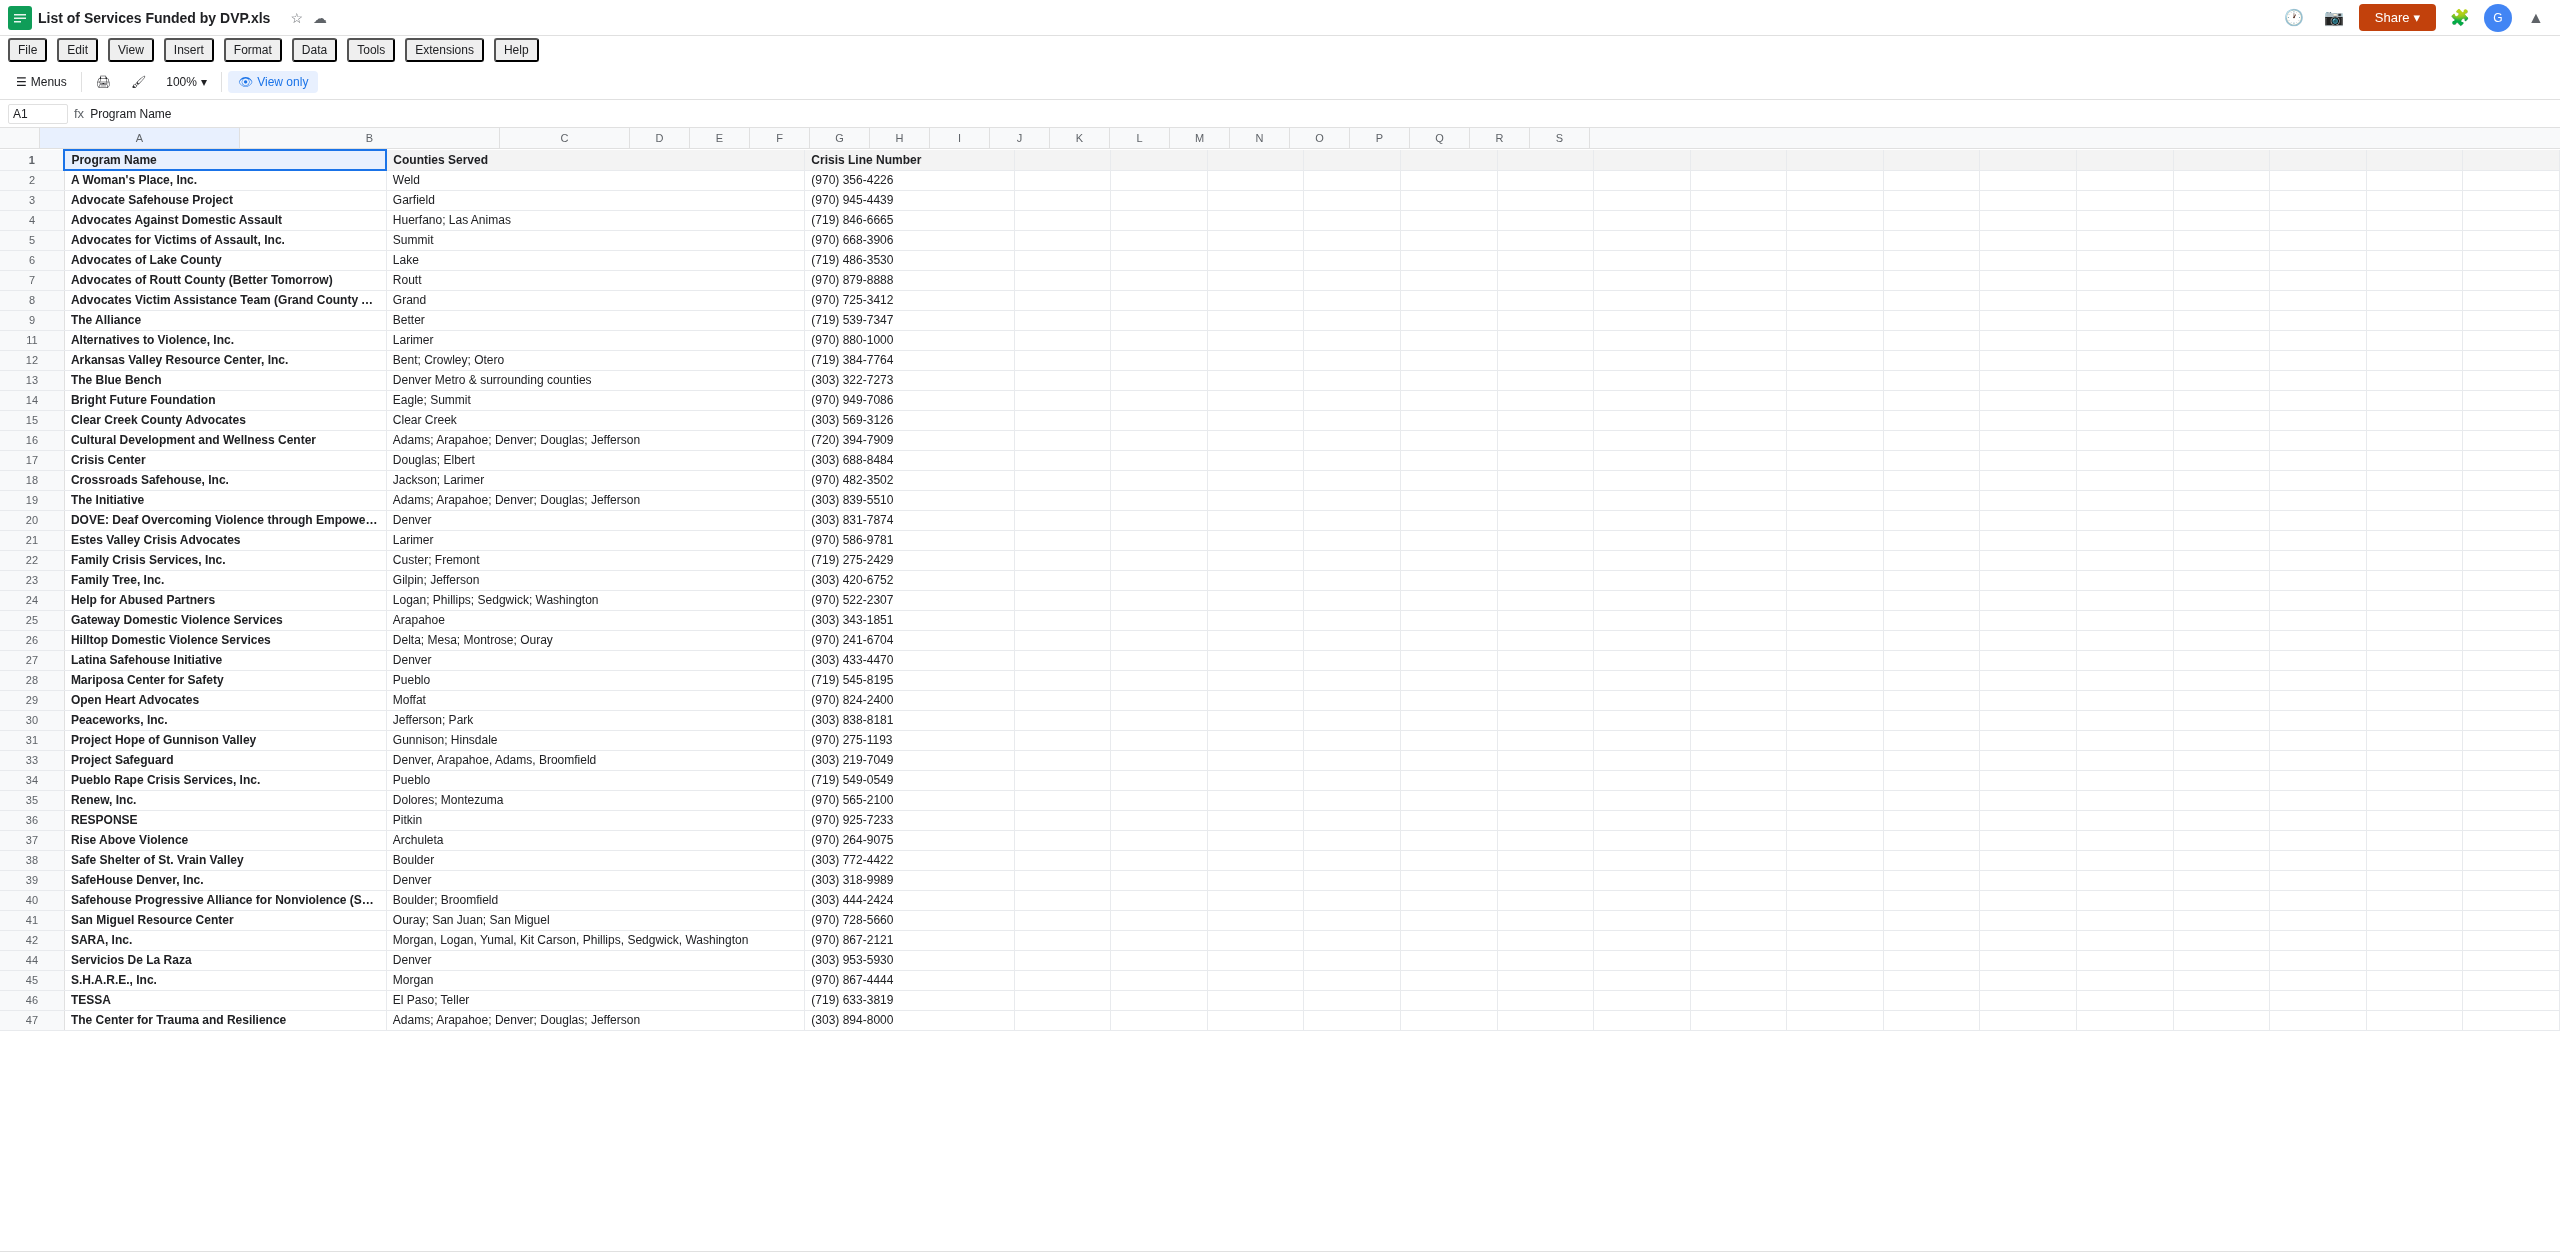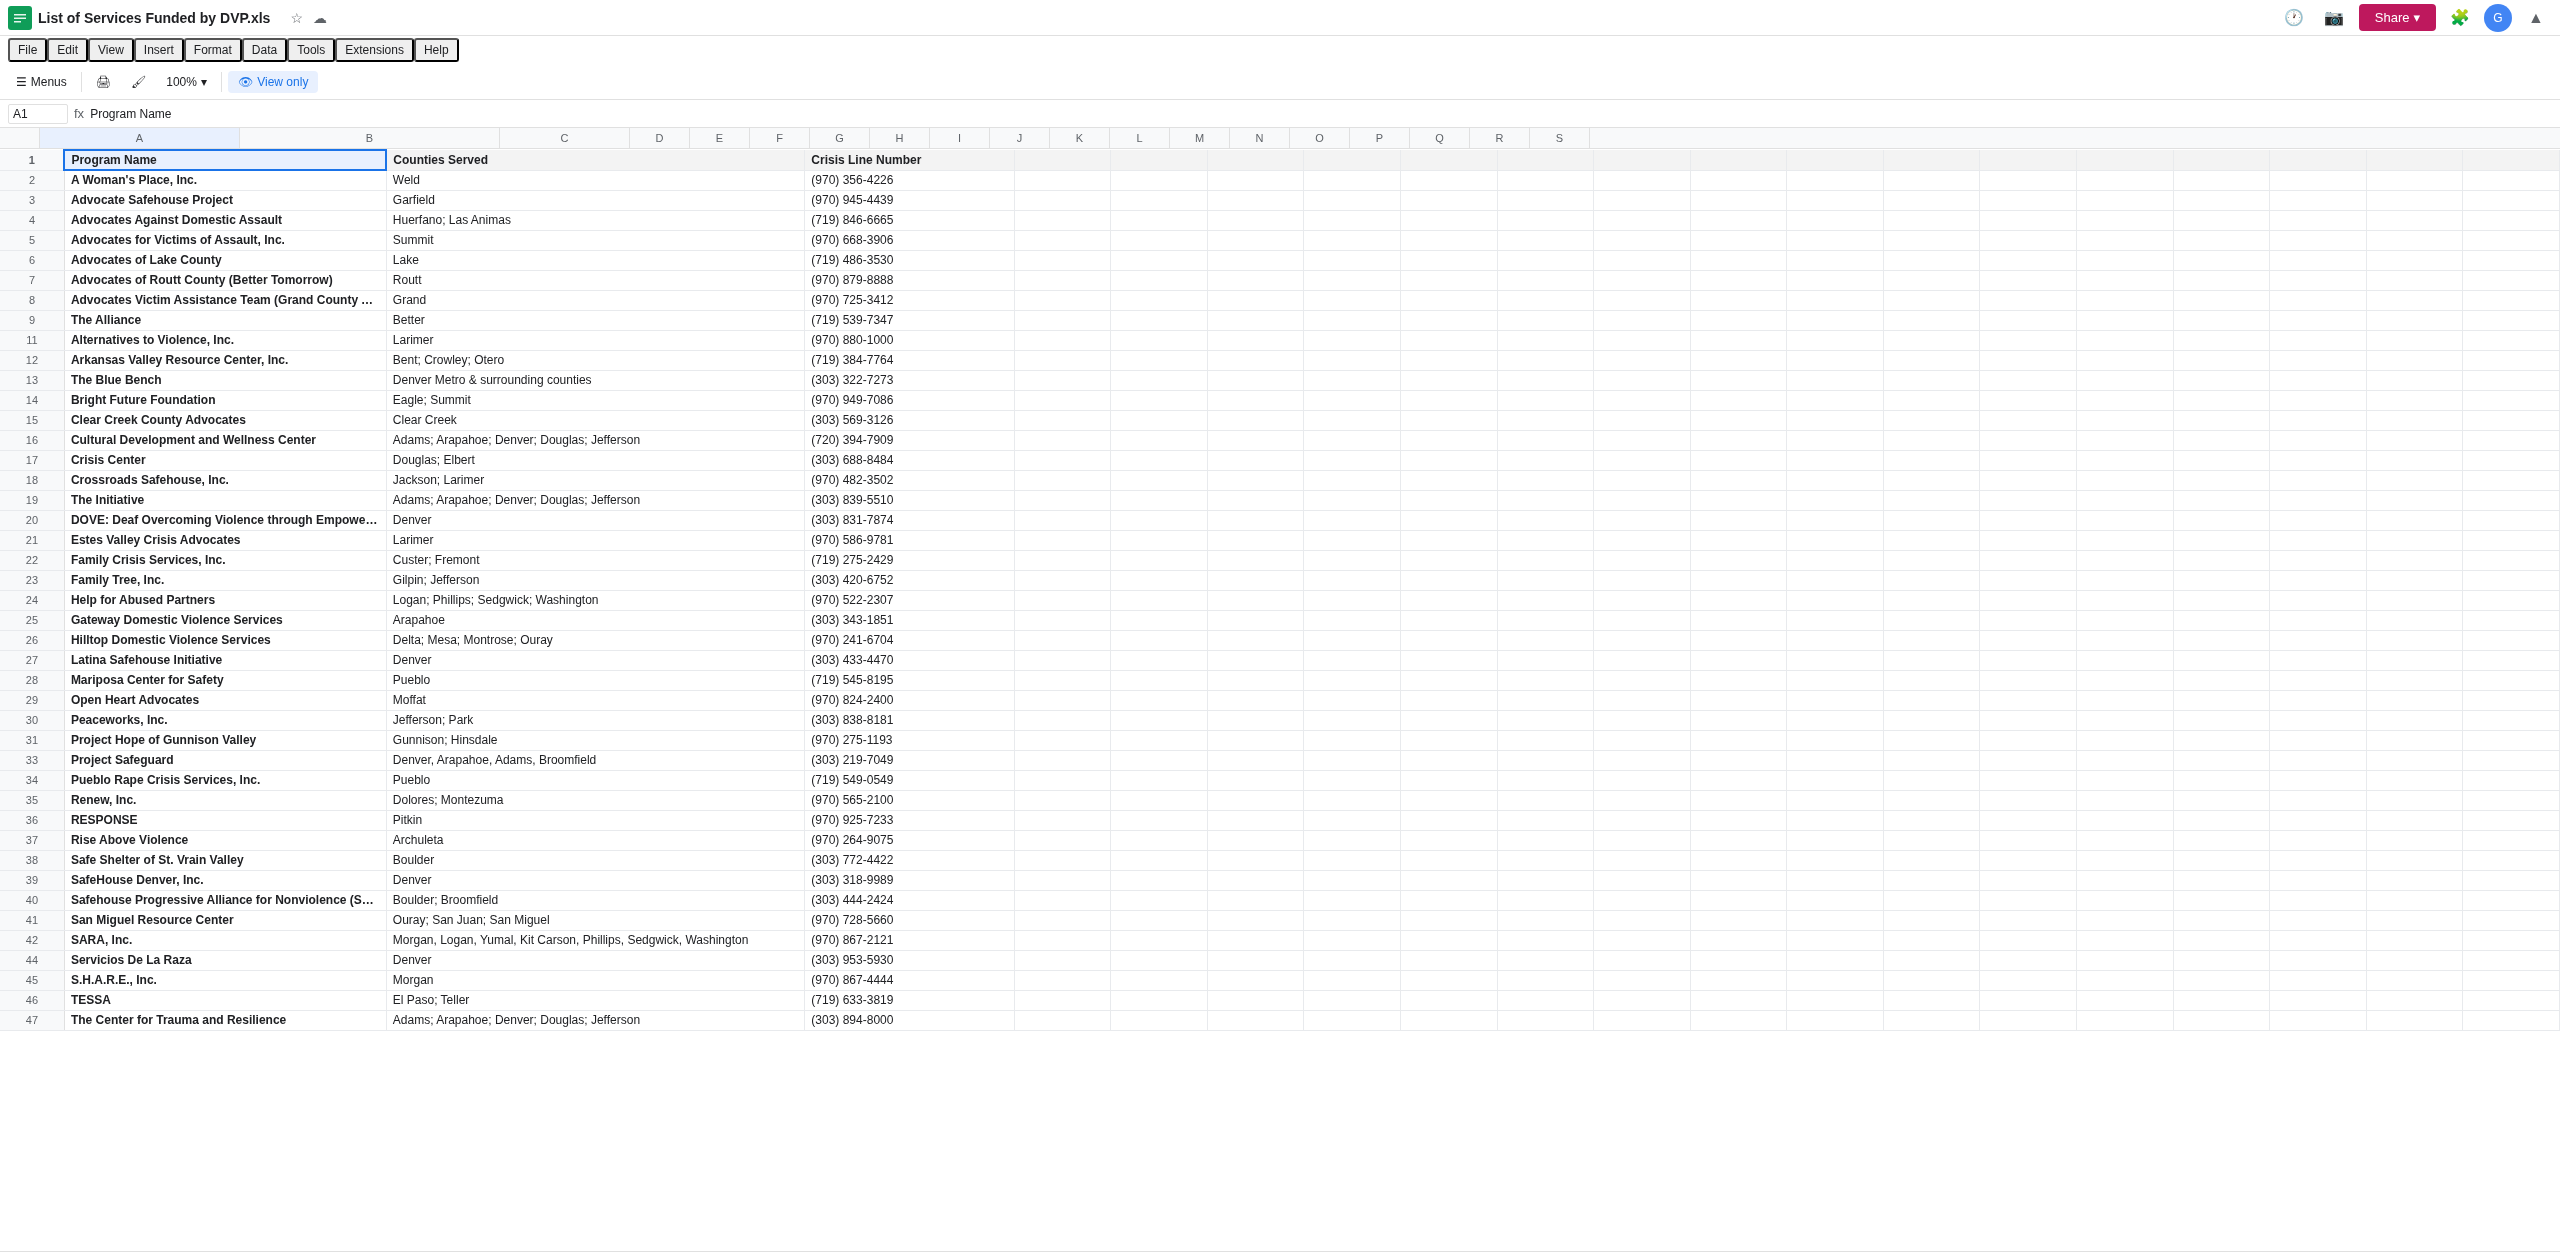--- a/index.html
+++ b/index.html
@@ -25,21 +25,21 @@
     #doc-title { font-size: 14px; font-weight: 700; color: #202124; margin-right: 12px; }
     .title-icon { color: #5f6368; font-size: 14px; cursor: pointer; padding: 2px; }
 
     
     #menu-bar {
       display: flex;
       align-items: center;
       padding: 2px 8px;
       background: #fff;
       height: 28px;
-      gap: 0;
+      gap: 10px;
     }
     .menu-item {
       padding: 3px 8px;
       font-size: 12px;
       color: #202124;
       cursor: pointer;
       border-radius: 3px;
     }
 
     
@@ -161,21 +161,21 @@
       height: 32px;
       gap: 8px;
     }
 
     
     #top-right {
       display: flex; align-items: center; gap: 8px;
       margin-left: auto;
     }
     .share-btn {
-      background: #be185d; color: white;
+      background: #c2410c; color: white;
       border: none; border-radius: 4px;
       padding: 6px 16px; font-size: 13px; cursor: pointer;
       display: flex; align-items: center; gap: 4px;
     }
     .icon-btn {
       background: transparent; border: none;
       color: #5f6368; font-size: 16px; cursor: pointer;
       padding: 4px; border-radius: 50%;
       width: 32px; height: 32px;
       display: flex; align-items: center; justify-content: center;

